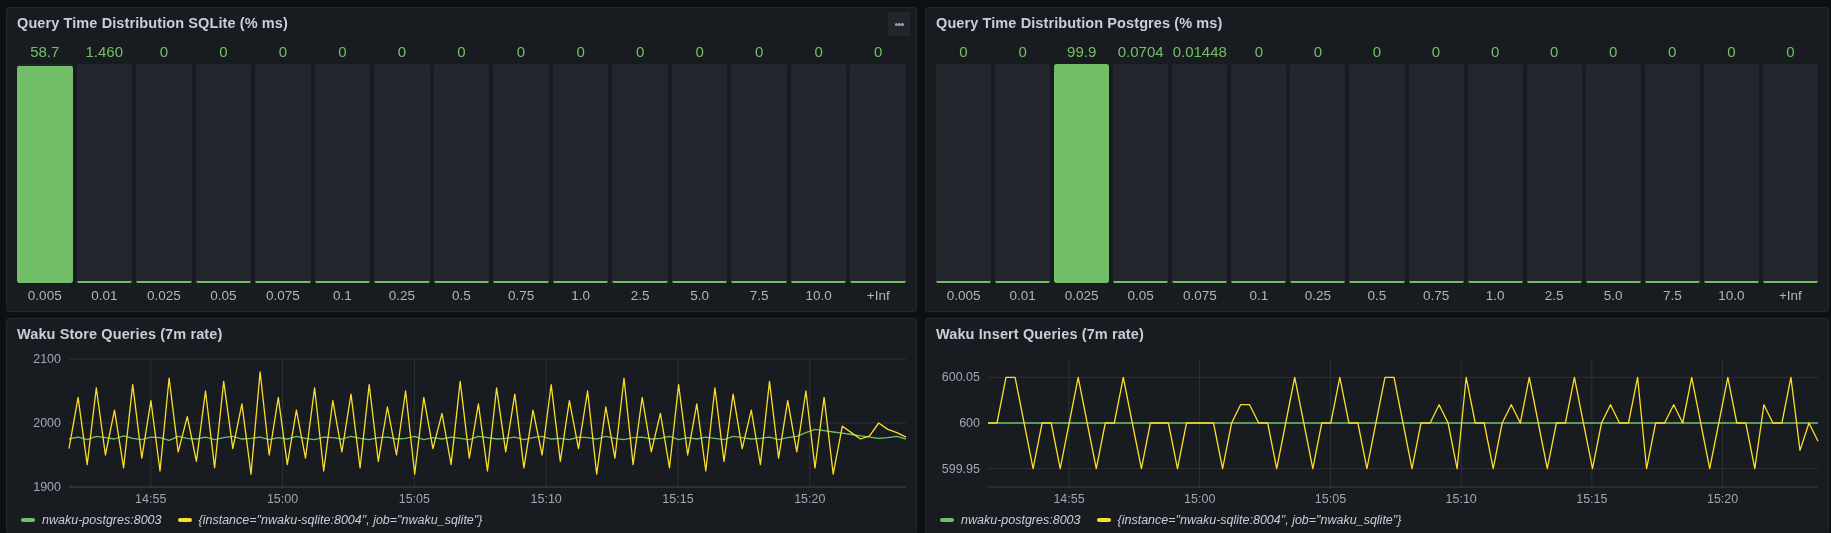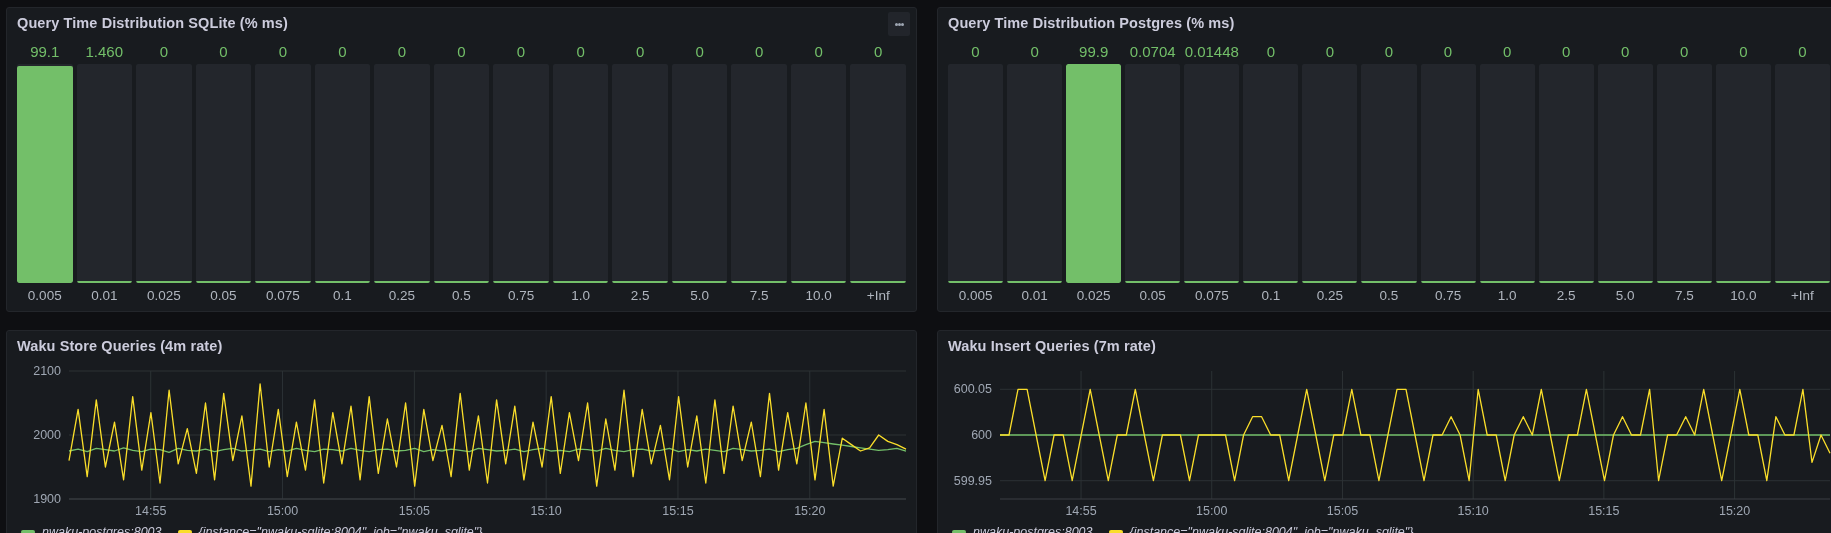--- a/index.html
+++ b/index.html
@@ -7,21 +7,21 @@
     width: 1831px; height: 533px;
     background: #0e0f12;
     font-family: "Liberation Sans", sans-serif;
     overflow: hidden;
   }
   .dashboard {
     width: 1831px; height: 533px;
     display: grid;
     grid-template-columns: 919px 912px;
     grid-template-rows: 311px 222px;
-    gap: 12px;
+    gap: 0;
     padding: 4px 2px 2px 2px;
   }
   .cell { padding: 3px 4px; }
   .panel {
     width: 100%; height: 100%;
     background: #181b1f;
     border: 1px solid #23262b;
     border-radius: 3px;
     display: flex; flex-direction: column;
     position: relative;
@@ -112,21 +112,21 @@
         <div class="panel-title">Query Time Distribution SQLite (% ms)</div>
         <div class="panel-menu">
           <span></span>
           <span></span>
           <span></span>
         </div>
       </div>
       <div class="panel-body">
         <div class="bars" id="bars-sqlite">
             <div class="bar-col">
-              <div class="bar-value">99.1</div>
+              <div class="bar-value">58.7</div>
               <div class="bar-track">
                 <div class="bar-fill" style="background: rgb(115, 191, 105); height: 99.1%;"></div>
               </div>
               <div class="bar-label">0.005</div>
             </div>
             <div class="bar-col">
               <div class="bar-value">1.460</div>
               <div class="bar-track">
                 <div class="bar-fill" style="background: rgb(115, 191, 105); height: 0.88%;"></div>
               </div>
@@ -341,21 +341,21 @@
               <div class="bar-label">+Inf</div>
             </div>
           </div>
       </div>
     </div>
   </div>
 
   <div class="cell">
     <div class="panel">
       <div class="panel-header">
-        <div class="panel-title">Waku Store Queries (4m rate)</div>
+        <div class="panel-title">Waku Store Queries (7m rate)</div>
       </div>
       <div class="panel-body">
         <div class="ts-wrap">
           <div class="ts-plot">
             <svg class="ts-svg" id="svg-store" preserveAspectRatio="none" viewBox="0 0 909 160">
                 <line x1="62" x2="899" y1="138" y2="138" stroke="#2c3235" stroke-width="1"></line>
                 <text x="54" y="142" text-anchor="end" class="ax-text">1900</text>
                 <line x1="62" x2="899" y1="74" y2="74" stroke="#2c3235" stroke-width="1"></line>
                 <text x="54" y="78" text-anchor="end" class="ax-text">2000</text>
                 <line x1="62" x2="899" y1="10" y2="10" stroke="#2c3235" stroke-width="1"></line>

